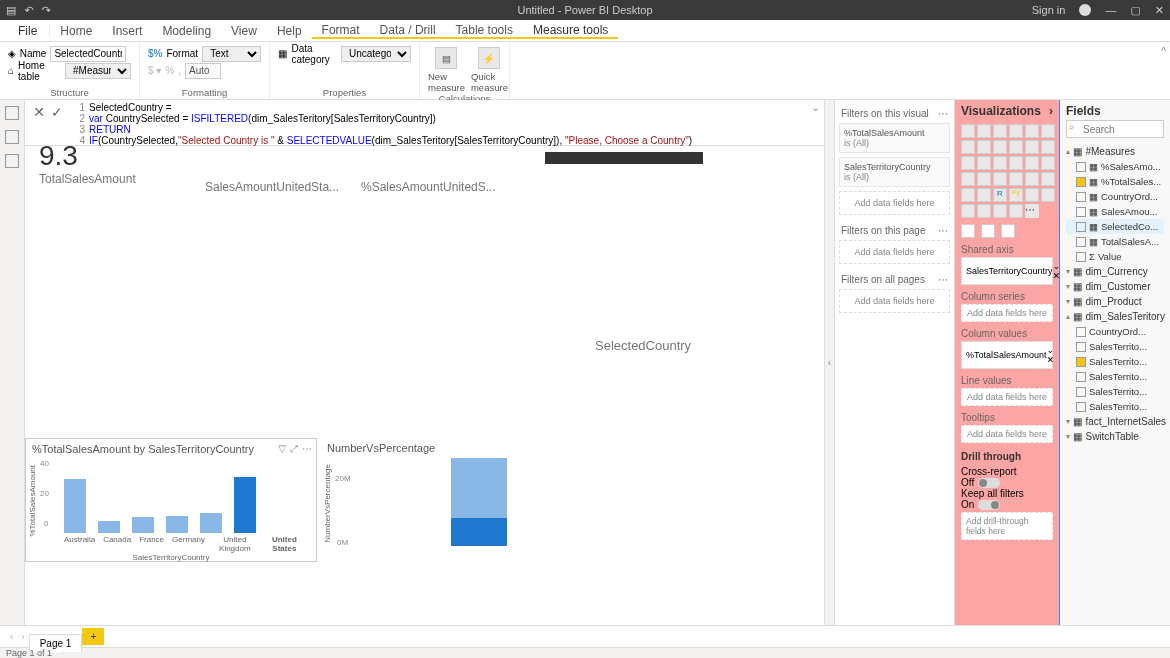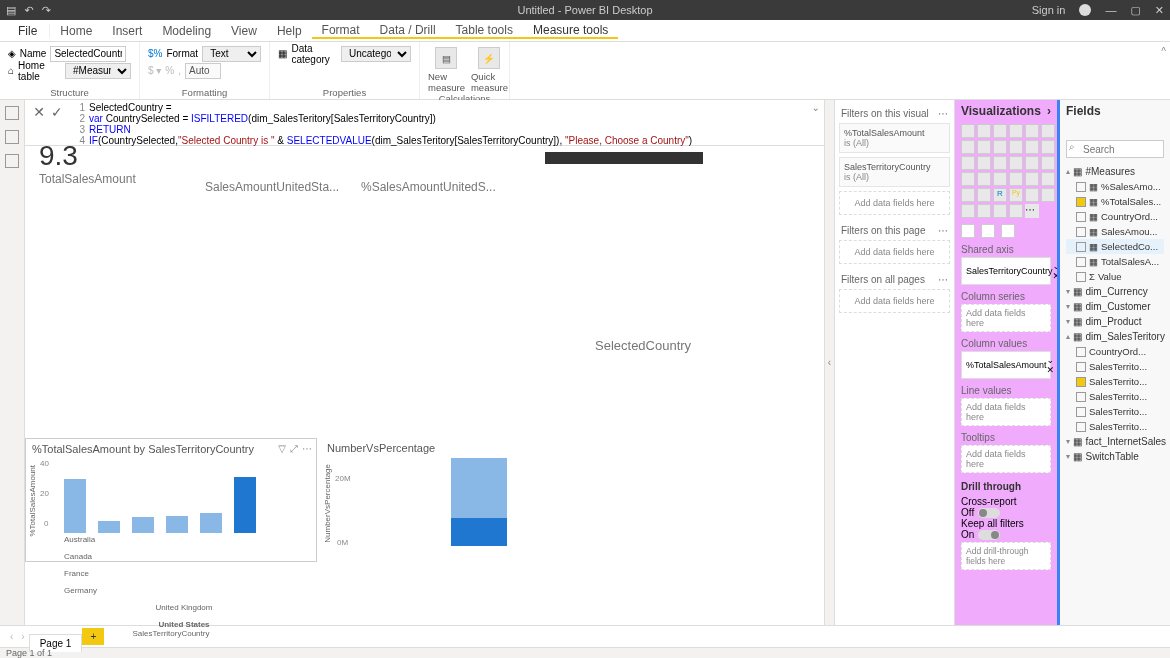--- a/index.html
+++ b/index.html
@@ -42,39 +42,39 @@
   
   .card-text { position:absolute; font-size:12px; color:#777;}
   .big-num { font-size:28px; color:#333;}
   
   .chart-box { position:absolute; border:1px solid #ccc;}
   .chart-title { font-size:11px; color:#555; padding:4px 6px;}
   .chart-icons { position:absolute; right:4px; top:4px; display:flex; gap:4px; color:#888; font-size:10px;}
   .bar-chart { display:flex; align-items:flex-end; height:70px; gap:12px; padding:0 12px;}
   .bar-chart .bar { width:22px; background:#8ab8e6;}
   .bar-chart .bar.hl { background:#1f77d0;}
-  .axis-lbl { display:flex; gap:8px; font-size:8px; color:#666; justify-content:flex-end; padding:2px 12px 0;flex-direction:column;}
+  .axis-lbl { display:flex; gap:8px; font-size:8px; color:#666; justify-content:flex-end; padding:2px 12px 0;}
   
   .filters { width:120px; background:#fff; border-right:1px solid #ddd; padding:4px; font-size:10px; color:#555; overflow:hidden;}
   .filters .sec-title { font-size:10px; color:#666; padding:4px 2px; display:flex; justify-content:space-between;}
   .filter-card { border:1px solid #e5e5e5; background:#fafafa; padding:4px; margin-bottom:4px; font-size:9px;}
   .add-field { border:1px dashed #ddd; text-align:center; padding:6px 2px; color:#888; font-size:9px; margin-bottom:6px;}
   
-  .viz { width:105px; background:#f0abfc; border-right:3px solid #3b82f6; padding:4px 6px; font-size:10px; overflow:hidden;}
+  .viz { width:105px; background:#fca5a5; border-right:1px solid #3b82f6; padding:4px 6px; font-size:10px; overflow:hidden;}
   .viz h3 { font-size:12px; font-weight:600; color:#333; margin-bottom:6px; display:flex; justify-content:space-between;}
   .viz-grid { display:grid; grid-template-columns:repeat(6,14px); gap:2px; margin-bottom:6px;}
   .viz-grid .v { width:14px; height:14px; background:#e8e8e8; border:1px solid #ccc;}
   .viz .well-lbl { color:#666; margin-top:6px;}
   .viz .well { border:1px solid #ddd; background:#fff; padding:3px 4px; font-size:9px; margin:2px 0; display:flex; justify-content:space-between; align-items:center;}
   .toggle { display:inline-block; width:22px; height:10px; background:#ddd; border-radius:5px; position:relative;}
   .toggle::after { content:''; position:absolute; width:8px; height:8px; background:#888; border-radius:50%; top:1px; left:1px;}
   .toggle.on::after { left:13px;}
   
   .fields { width:110px; background:#f8f8f8; padding:4px 6px; font-size:10px;}
-  .fields h3 { font-size:12px; font-weight:600; color:#333; margin-bottom:22px;}
+  .fields h3 { font-size:12px; font-weight:600; color:#333; margin-bottom:2px;}
   .fields .search { width:100%; height:18px; font-size:10px; padding:0 4px 0 16px; border:1px solid #ccc;}
   .fields .srch-wrap { position:relative;}
   .fields .srch-wrap::before { content:'⌕'; position:absolute; left:3px; top:1px; color:#888;}
   .field-item { padding:2px 0 2px 10px; display:flex; align-items:center; gap:3px; font-size:9.5px; color:#333; white-space:nowrap; overflow:hidden; text-overflow:ellipsis;}
   .field-item.sel { background:#e5f1fb;}
   .field-item .cb { width:10px; height:10px; border:1px solid #999; flex-shrink:0;}
   .field-item .cb.ck { background:#f2c811;}
   .tbl { padding:2px 0; font-size:10px; color:#333; display:flex; align-items:center; gap:3px;}
   .tbl::before { content:'▾'; font-size:8px; color:#888;}
   .tbl.exp::before { content:'▴';}

